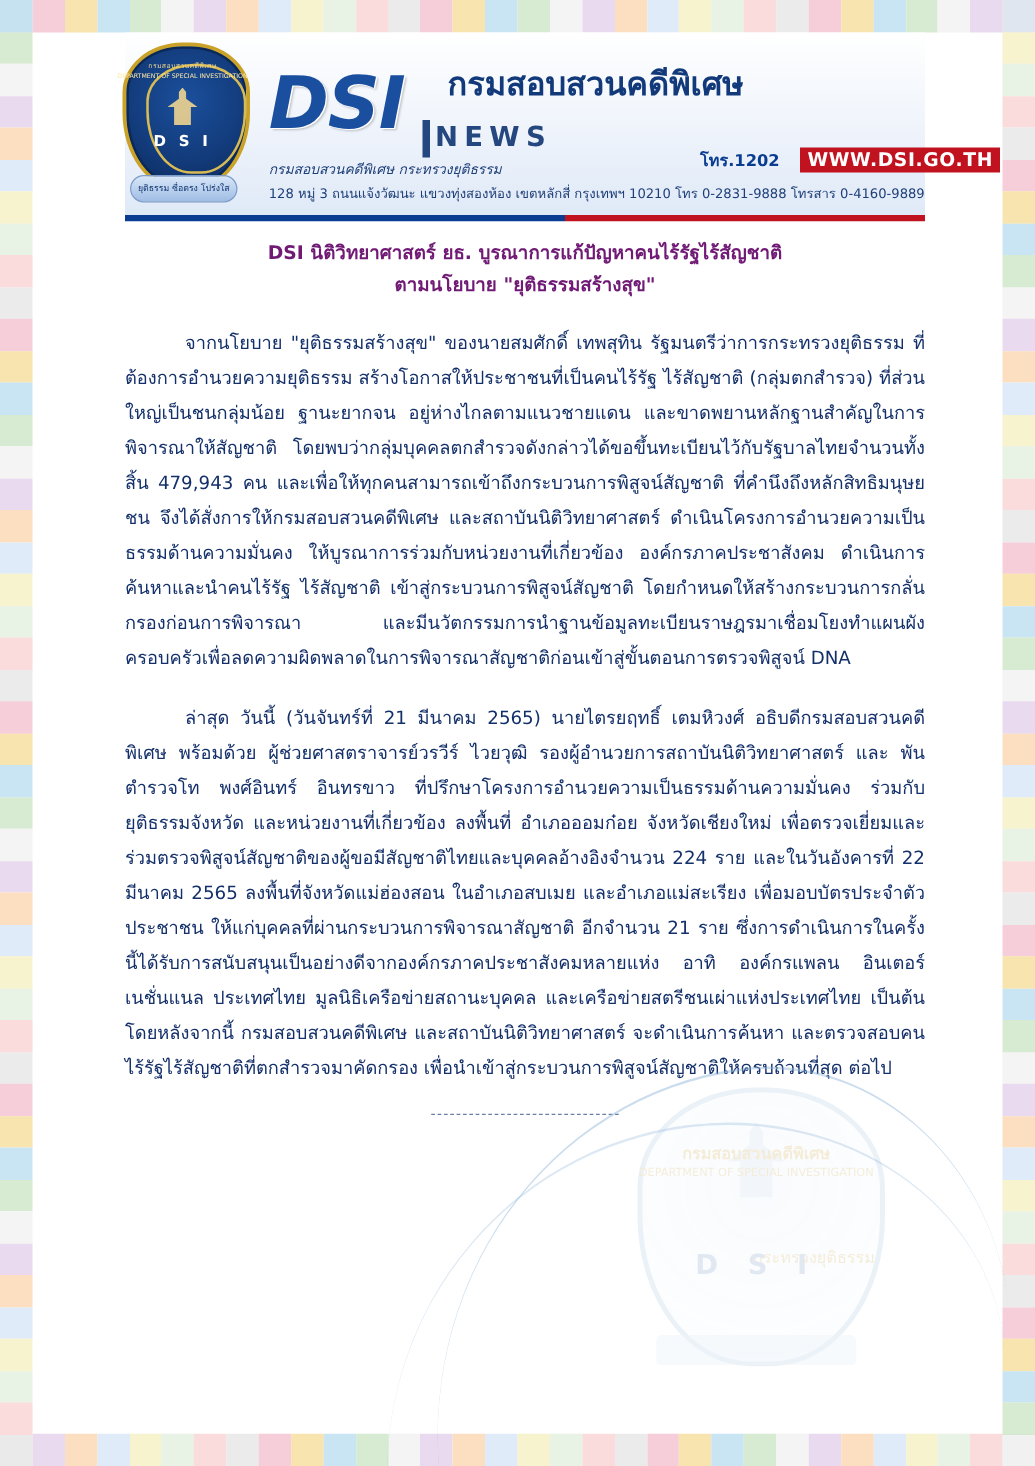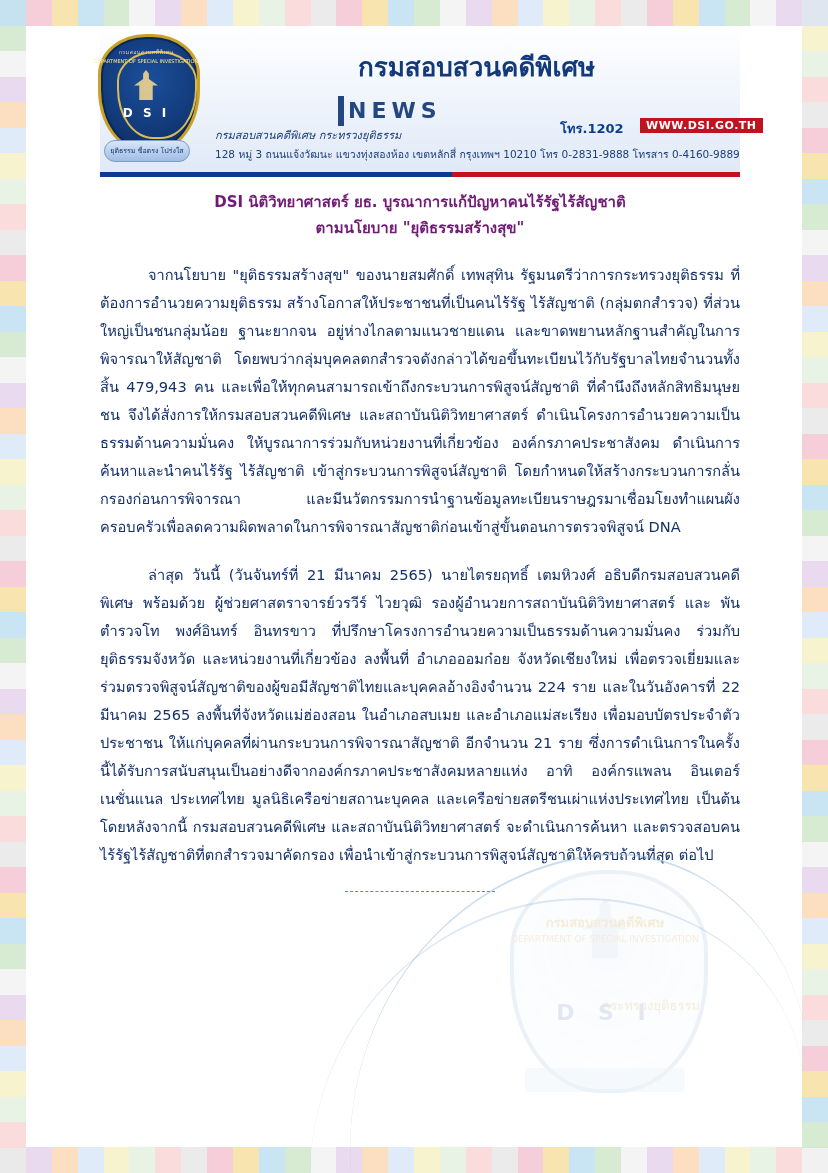--- a/index.html
+++ b/index.html
@@ -96,21 +96,21 @@
     position:absolute;left:470px;top:84px;
     font-size:24px;font-weight:bold;color:#d01414;
     text-shadow:1px 1px 0 #ffd9d9;
   }
   .tel-bar{
     position:absolute;left:560px;top:118px;
     font-size:13px;font-weight:bold;color:#0a3d91;
   }
   .web-bar{
     position:absolute;left:640px;top:118px;
-    background:#c1121f;color:#ffffff;font-size:11px;font-weight:bold;
+    background:#c1121f;color:#ffffff;font-size:15px;font-weight:bold;
     padding:1px 6px;letter-spacing:.5px;
   }
   .org-line1{
     position:absolute;left:215px;top:126px;font-size:11px;color:#1d3f78;font-style:italic;
   }
   .org-line2{
     position:absolute;left:215px;top:146px;font-size:10.5px;color:#1d3f78;
   }
 
   
@@ -367,20 +367,21 @@
     <div class="seal-shield">
       <div class="seal-inner"></div>
     </div>
     <div class="seal-text-top">กรมสอบสวนคดีพิเศษ</div>
     <div class="seal-text-mid">DEPARTMENT OF SPECIAL INVESTIGATION</div>
     <div class="seal-emblem"></div>
     <div class="seal-dsi">D S I</div>
     <div class="seal-ribbon">ยุติธรรม ซื่อตรง โปร่งใส</div>
   </div>
 
+  <div class="dsi-word">DSI</div>
   <div class="dsi-news-rule"></div>
   <div class="dsi-news">NEWS</div>
   <div class="th-title">กรมสอบสวนคดีพิเศษ</div>
   <div class="tel-bar">โทร.1202</div>
   <div class="web-bar">WWW.DSI.GO.TH</div>
   <div class="org-line1">กรมสอบสวนคดีพิเศษ กระทรวงยุติธรรม</div>
   <div class="org-line2">128 หมู่ 3 ถนนแจ้งวัฒนะ แขวงทุ่งสองห้อง เขตหลักสี่ กรุงเทพฯ 10210 โทร 0-2831-9888 โทรสาร 0-4160-9889</div>
 
   <div class="doc">
     <div class="doc-title">

